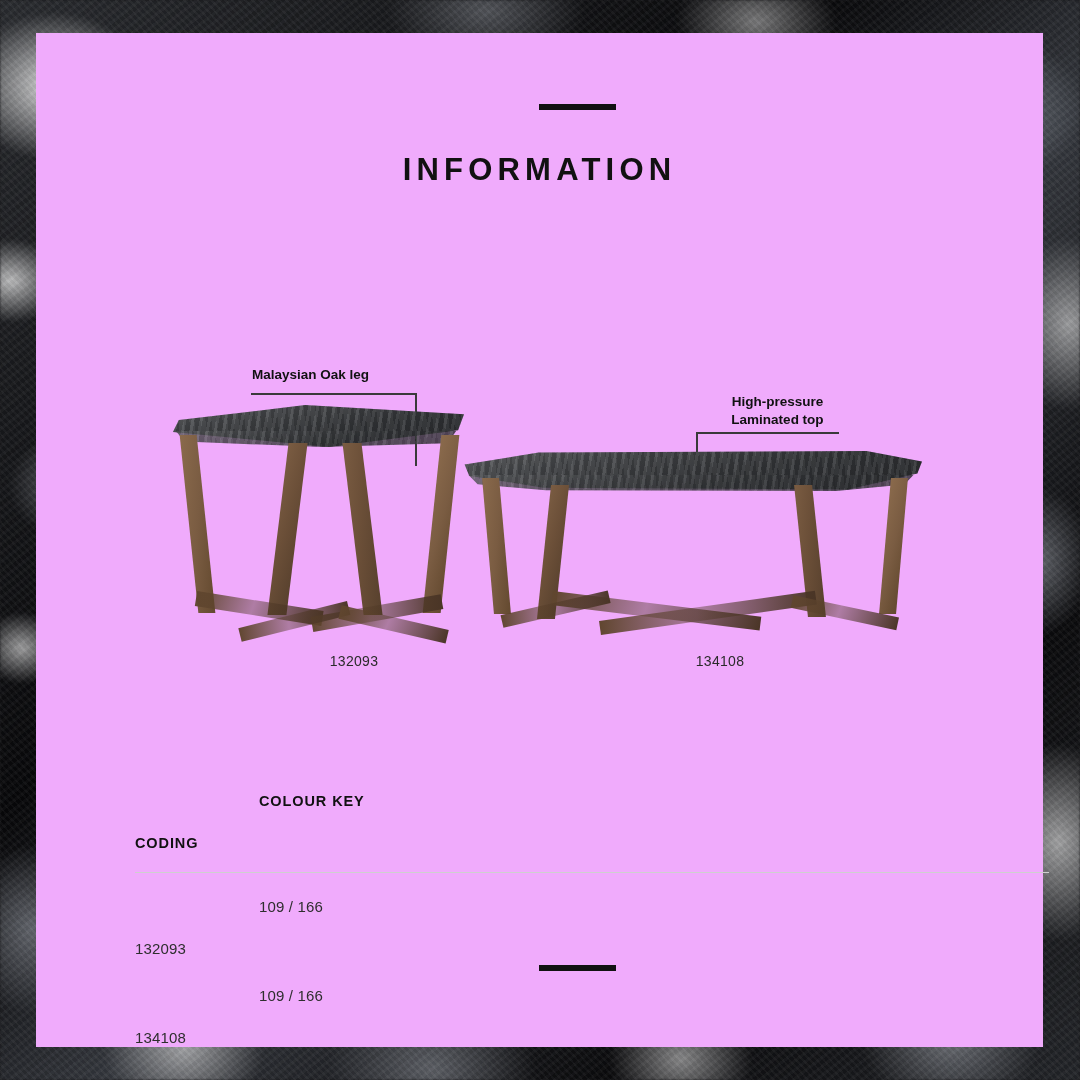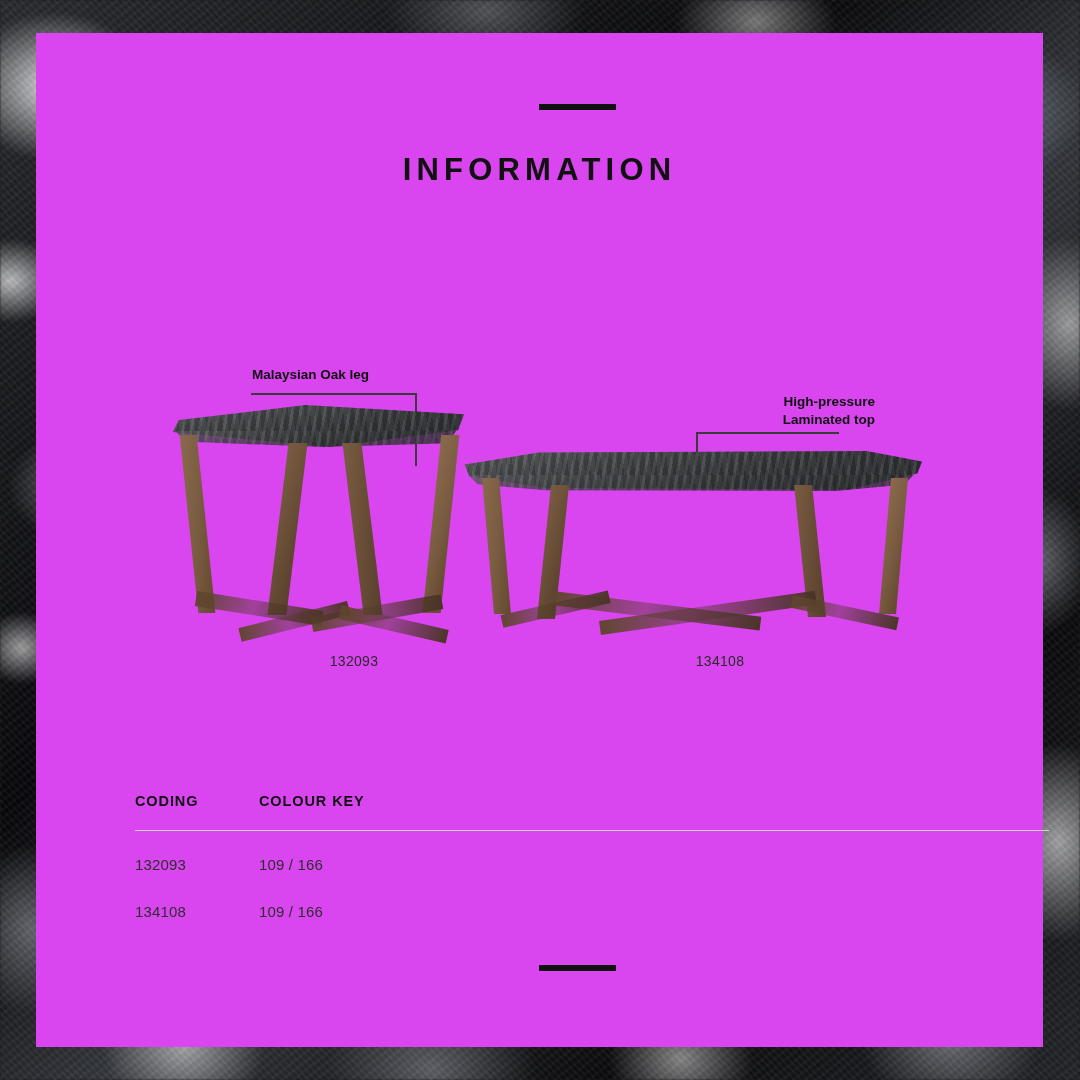--- a/index.html
+++ b/index.html
@@ -43,21 +43,21 @@
       repeating-linear-gradient(47deg, rgba(255,255,255,.045) 0 2px, rgba(0,0,0,.05) 2px 5px),
       repeating-linear-gradient(-38deg, rgba(255,255,255,.035) 0 3px, rgba(0,0,0,.04) 3px 7px);
     opacity:.75;
   }
 
   
   #card {
     position:absolute;
     left:36px; top:33px;
     width:1007px; height:1014px;
-    background:#d946ef;
+    background:#f0abfc;
   }
 
   
   .rule {
     position:absolute;
     left:503px; width:77px; height:6px;
     background:#111111;
   }
   #rule-top { top:71px; }
   #rule-bottom { top:932px; }
@@ -110,21 +110,21 @@
   .leg-light { background:linear-gradient(100deg,#8a6a4c 0%,#7a5c42 50%,#63492f 100%); }
   .leg-dark  { background:linear-gradient(100deg,#60462f 0%,#50392568 45%,#4a3526 100%); }
 
   
   #spec-table { position:absolute; top:760px; left:99px; width:914px; }
   #spec-header { display:flex; font-size:14.5px; font-weight:700; letter-spacing:.9px; color:#111; }
   #spec-divider { margin-top:21px; height:1px; background:#cfcfcf; }
   .spec-row { display:flex; font-size:15px; color:#2e2e2e; letter-spacing:.15px; }
   .spec-row.r1 { margin-top:25px; }
   .spec-row.r2 { margin-top:30px; }
-  .col-coding { width:124px; flex:0 0 124px; }
+  .col-coding { width:124px; flex:0 0 124px;margin-top:42px; }
   .col-colour { width:154px; flex:0 0 154px; }
   .col-desc   { flex:1 1 auto; }
 </style>
 </head>
 <body>
 
 <div id="bg-texture"></div>
 <div id="bg-grain"></div>
 
 <div id="card">
@@ -165,21 +165,21 @@
                   transform:rotate(-14deg); transform-origin:left center;"></div>
       <div class="leg leg-dark" style="left:300px; top:282px; width:110px; height:14px;
                   transform:rotate(13deg); transform-origin:left center;"></div>
 
       <div class="caption" style="left:214px; top:330px; width:200px;">132093</div>
     </div>
 
     <div>
 
       <div class="annotation">
-        <div class="anno-label" style="left:640px; top:70px; width:195px; text-align:right;">
+        <div class="anno-label" style="left:640px; top:70px; width:195px; text-align:center;">
           <span>High-pressure</span><br>
           <span>Laminated top</span>
         </div>
         <div class="leader-h" style="left:656px; top:109px; width:143px;"></div>
         <div class="leader-v" style="left:656px; top:109px; height:42px;"></div>
       </div>
 
       <div class="tabletop" style="left:420px; top:128px; width:462px; height:40px;
                   clip-path:polygon(1% 34%, 17% 4%, 88% 0%, 100% 26%, 99% 56%, 84% 96%, 18% 92%, 2% 62%);"></div>
       <div class="tabletop" style="left:424px; top:152px; width:454px; height:16px; opacity:.82;

